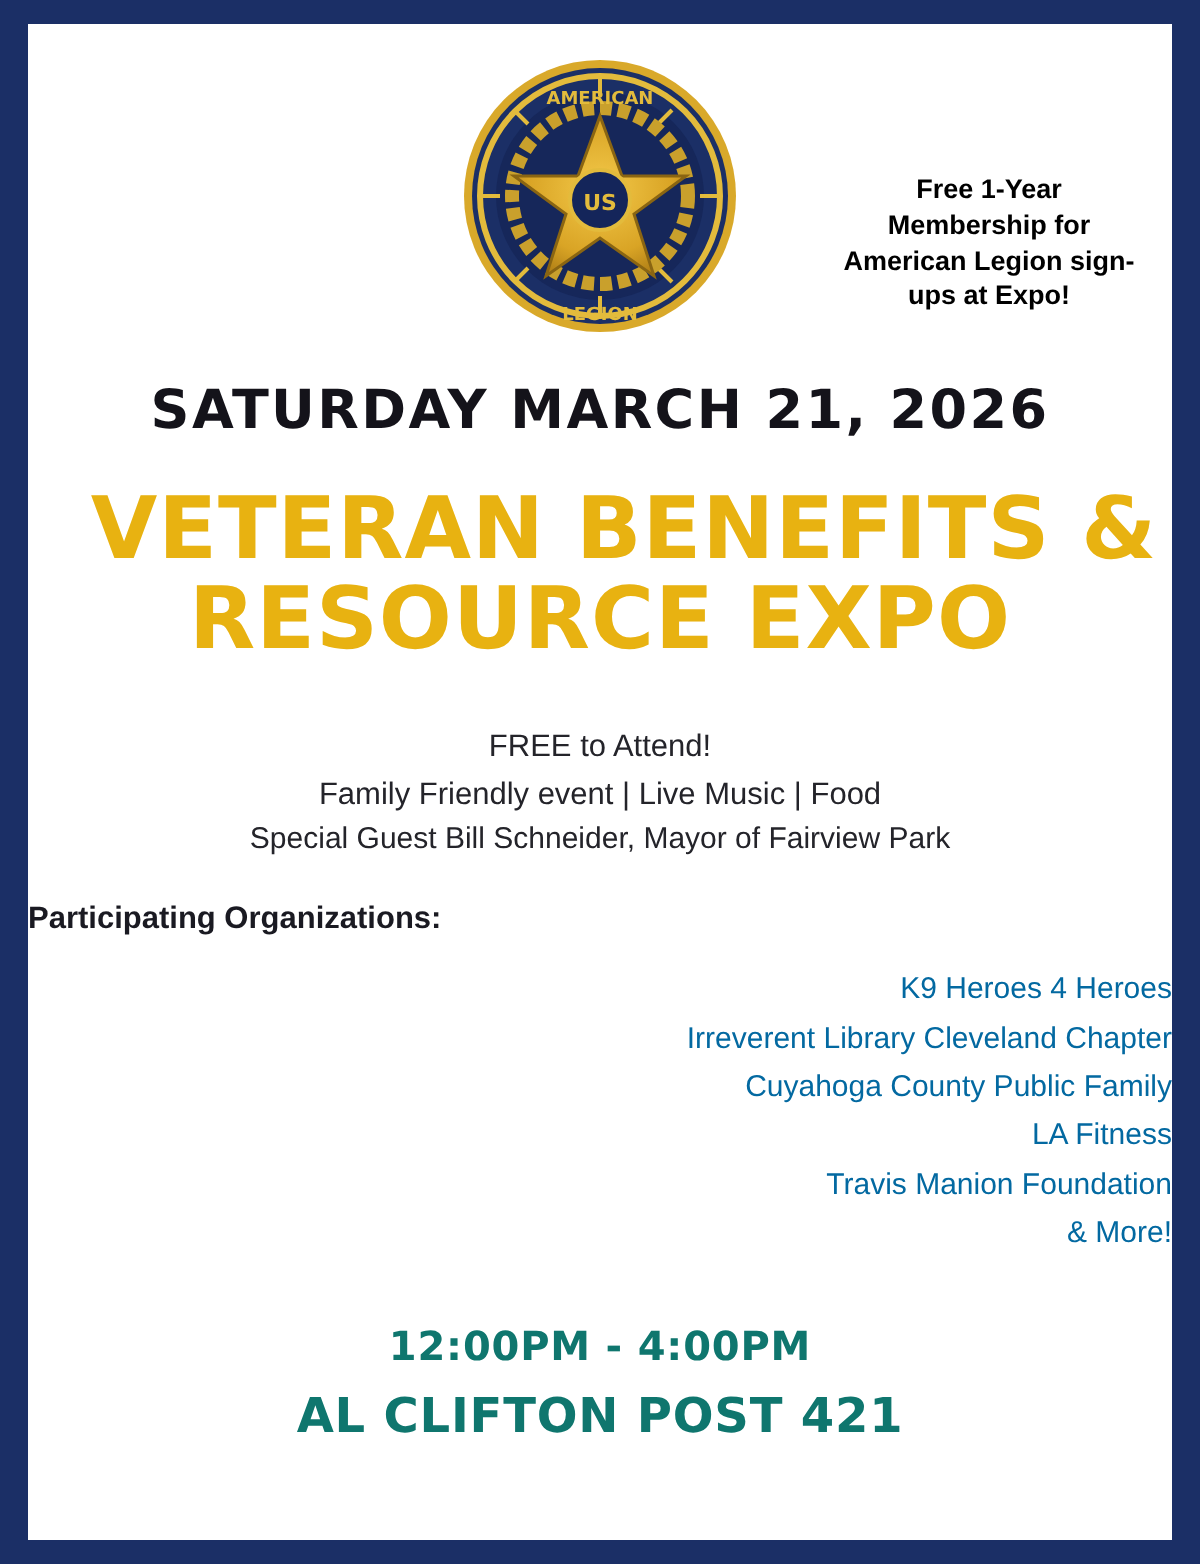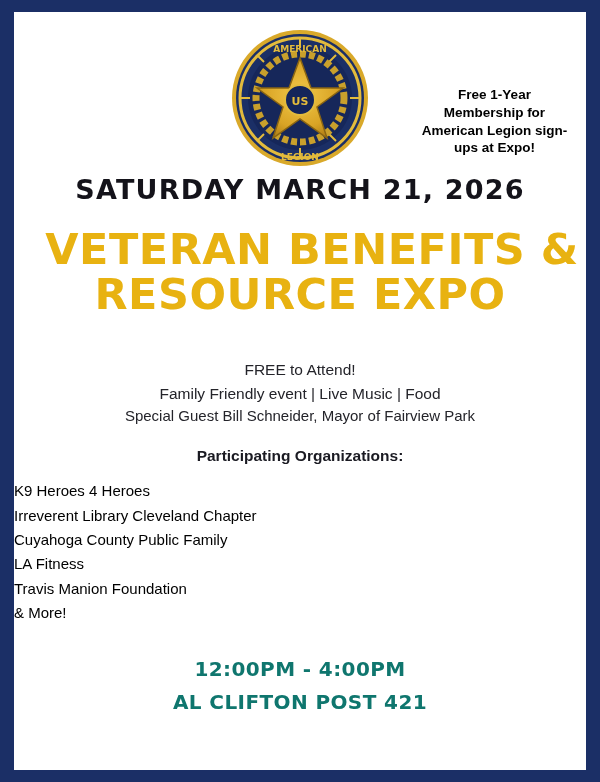--- a/index.html
+++ b/index.html
@@ -56,21 +56,21 @@
   }
 
   
   .date-line {
     text-align: center;
     font-family: "DejaVu Sans", sans-serif;
     font-weight: bold;
     color: #14131a;
     font-size: 27px;
     letter-spacing: 1.2px;
-    margin-top: 2px;
+    margin-top: 18px;
   }
 
   
   .title-block {
     text-align: center;
     margin-top: 22px;
     color: #e8b211;
     font-family: "DejaVu Sans", sans-serif;
     font-weight: bold;
     letter-spacing: 0.5px;
@@ -79,56 +79,55 @@
   .title-line1 {
     font-size: 43px;
     padding-left: 24px;
   }
   .title-line2 {
     font-size: 43px;
   }
 
   
   .details {
-    margin-top: 42px;
+    margin-top: 30px;
     text-align: center;
     color: #24242a;
     font-size: 15.5px;
     line-height: 1.5;
   }
   .details .italic {
     font-size: 15px;
   }
 
   .participating-head {
     margin-top: 20px;
-    text-align: center;
     font-weight: bold;
     font-size: 15.5px;
     color: #1a1a22;
   }
   .org-list {
     margin-top: 14px;
-    text-align: left;
+    text-align: right;
     font-size: 15px;
     line-height: 1.62;
-    color: #000000;
+    color: #0369a1;
   }
 
   
   .footer-info {
     margin-top: 32px;
     text-align: center;
     font-family: "DejaVu Sans", sans-serif;
     font-weight: bold;
     color: #0f766e;
     letter-spacing: 0.4px;
   }
   .foot-time { font-size: 20px; }
-  .foot-post { font-size: 20px; margin-top: 9px; }
+  .foot-post { font-size: 24px; margin-top: 9px; }
   .foot-addr { font-size: 18.5px; margin-top: 9px; }
 </style>
 </head>
 <body>
 
 <div class="flyer">
   <div class="inner">
 
     <div class="header">
 

